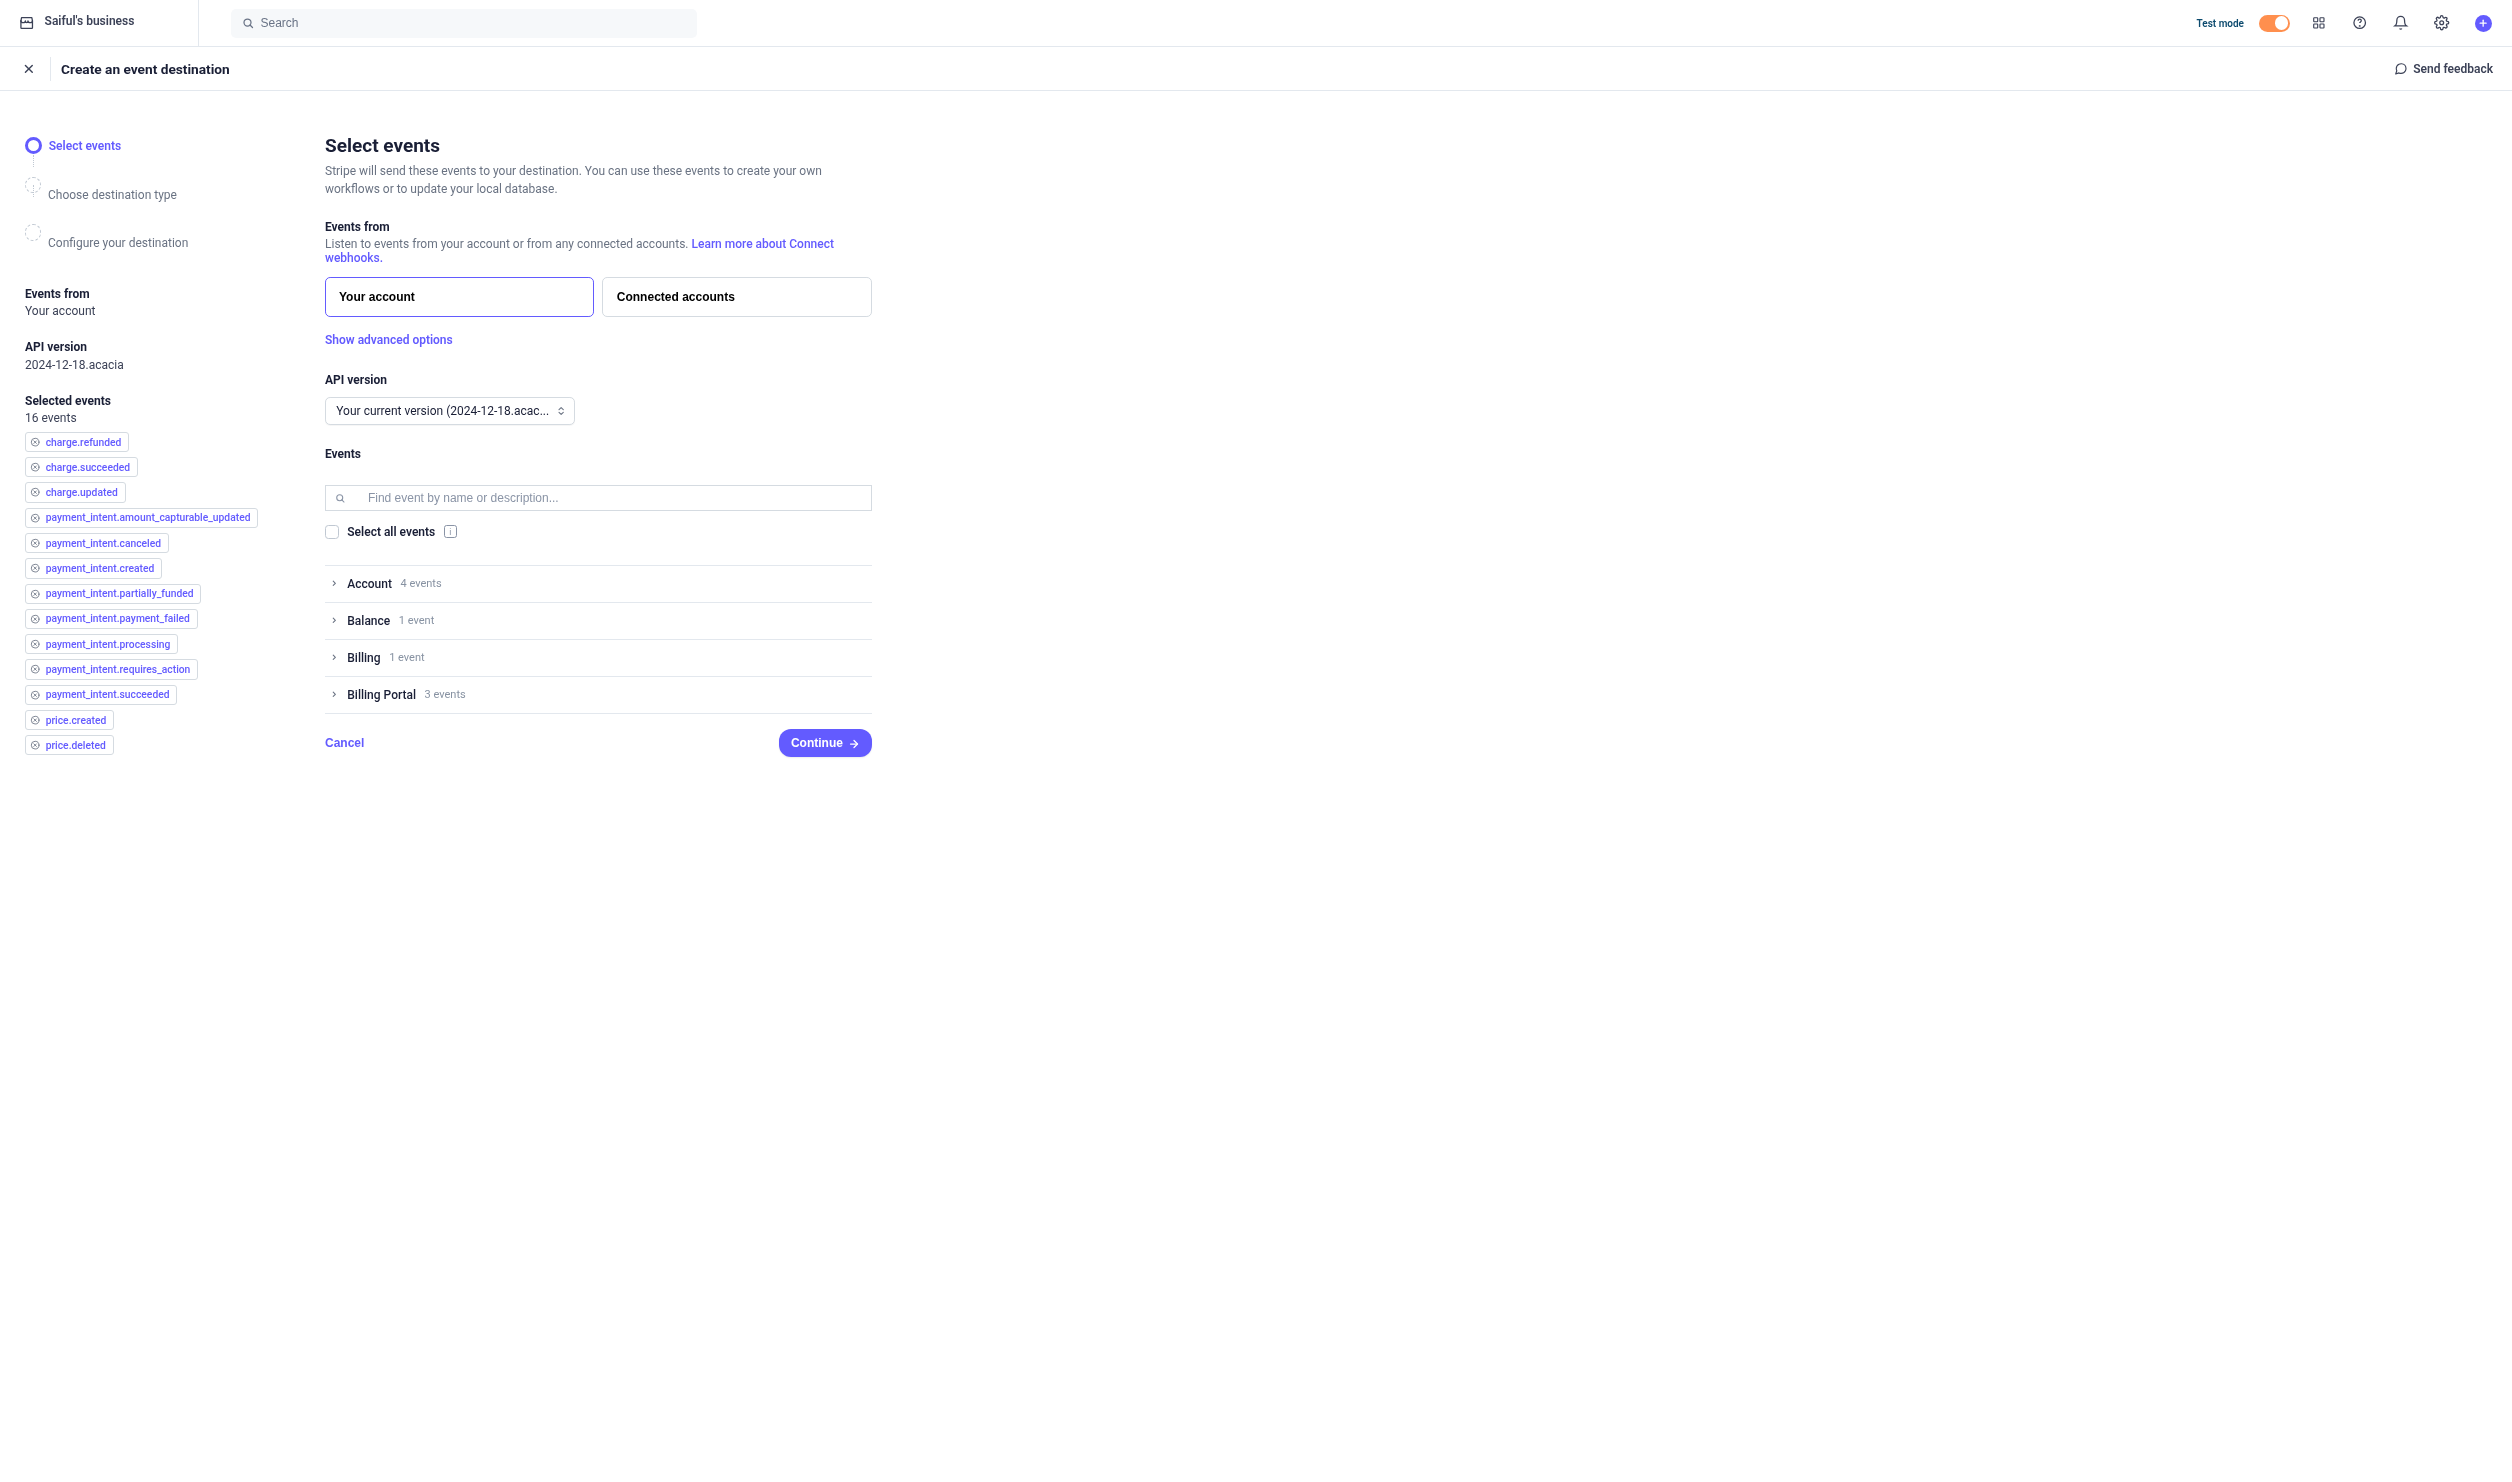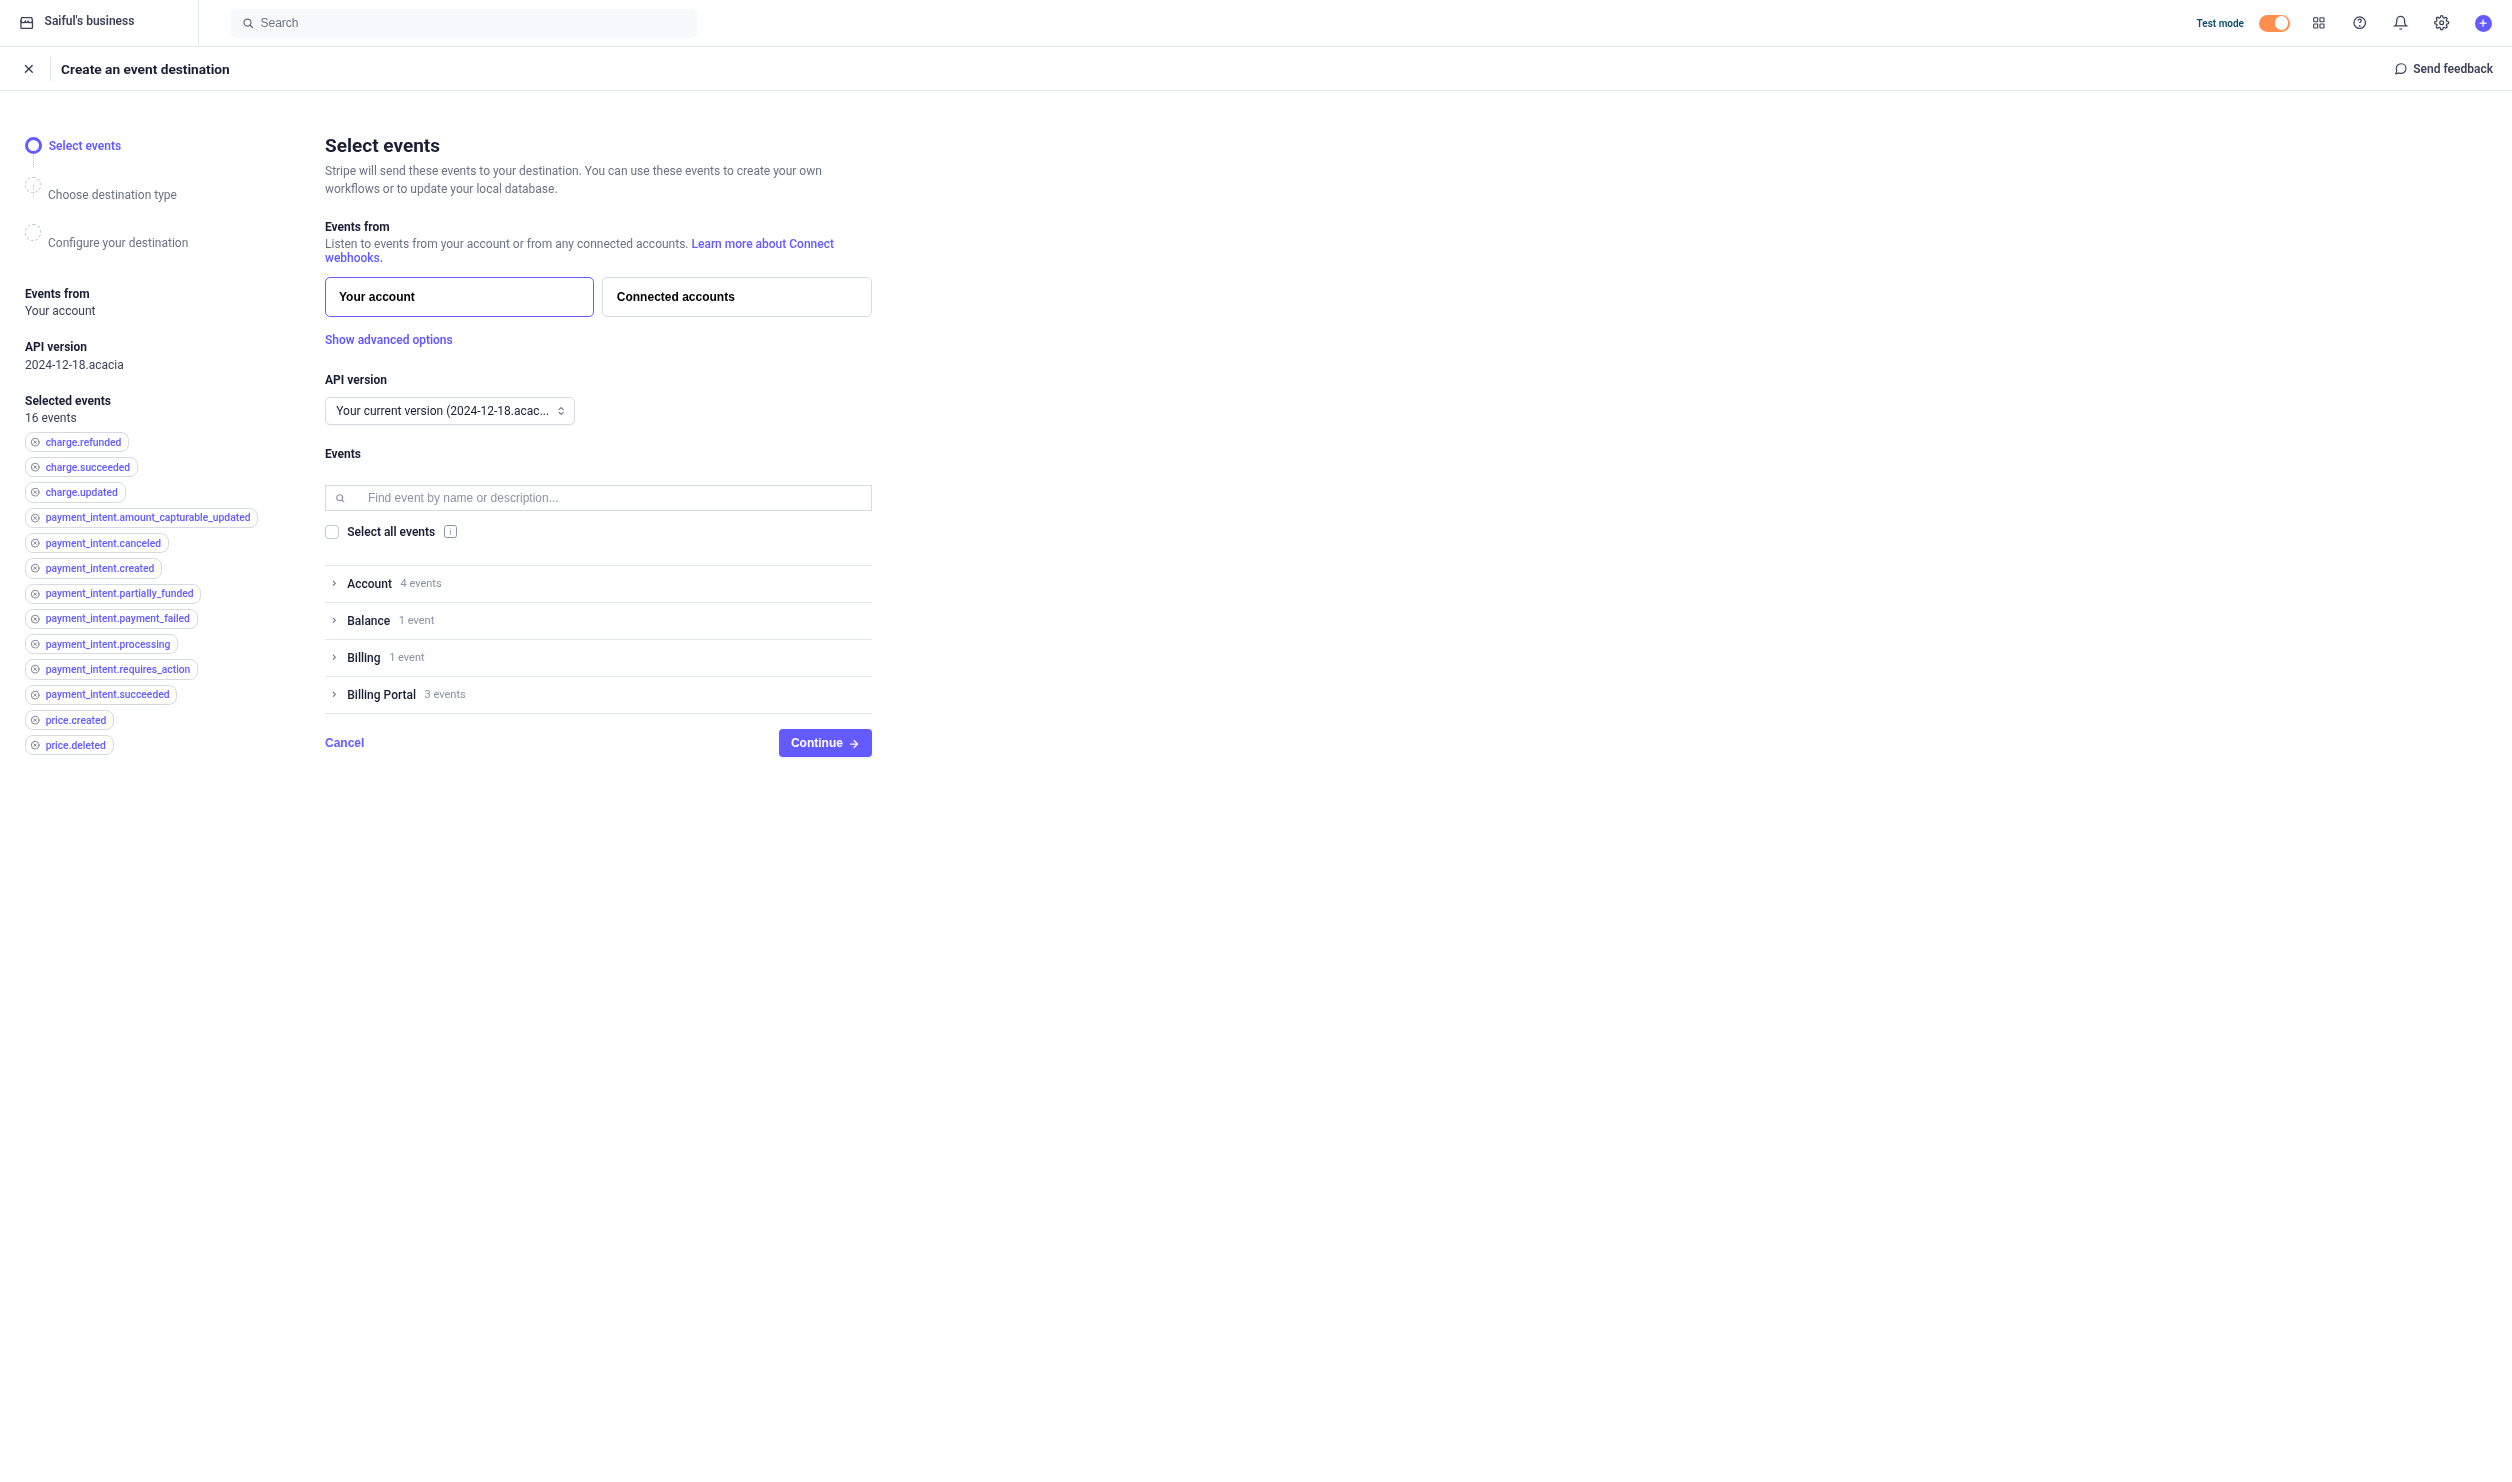--- a/index.html
+++ b/index.html
@@ -46,21 +46,21 @@
   .step-pending .step-label { color: #6a7383; margin-top: 20px; }
   .step-connector { position: absolute; left: 7.7px; top: 20.5px; width: 0; height: 12px; border-left: 1.7px dotted #c0c8d2; }
   
   
   .summary-block { margin-bottom: 22px; }
   .summary-label { font-weight: 700; color: #1a1f36; margin-bottom: 3.4px; }
   .summary-value { color: #3c4257; }
   
   
   .chip-list { display: flex; flex-direction: column; gap: 5.1px; align-items: flex-start; margin-top: 6.8px; }
-  .chip { display: inline-flex; align-items: center; gap: 4.3px; border: 0.9px solid #d5dbe1; border-radius: 8px; padding: 2.6px 6.8px 2.6px 3.4px; cursor: pointer; }
+  .chip { display: inline-flex; align-items: center; gap: 4.3px; border: 0.9px solid #d5dbe1; border-radius: 3px; padding: 2.6px 6.8px 2.6px 3.4px; cursor: pointer; }
   .chip-x { width: 12px; height: 12px; display: flex; align-items: center; justify-content: center; color: #6a7383; }
   .chip-text { color: #635bff; font-size: 10.3px; font-weight: 500; }
   
   
   .main-title { font-size: 19px; font-weight: 700; color: #1a1f36; margin-bottom: 5.1px; }
   .main-desc { color: #6a7383; font-size: 12px; line-height: 1.5; margin-bottom: 22px; max-width: 513px; }
   .section-label { font-weight: 700; color: #1a1f36; margin-bottom: 3.4px; }
   .section-hint { color: #6a7383; font-size: 12px; margin-bottom: 12px; }
   .link { color: #635bff; cursor: pointer; font-weight: 500; }
   
@@ -82,21 +82,21 @@
   .select-all-label { font-weight: 600; color: #1a1f36; }
   .info-icon { width: 13px; height: 13px; border: 0.9px solid #8a94a6; border-radius: 2.6px; display: flex; align-items: center; justify-content: center; font-size: 8.6px; color: #8a94a6; }
   
   .cat-list { border-top: 0.9px solid #e3e8ee; }
   .cat-row { display: flex; align-items: center; gap: 8.6px; height: 37px; border-bottom: 0.9px solid #e3e8ee; cursor: pointer; padding-left: 5.1px; }
   .cat-name { font-weight: 500; color: #1a1f36; }
   .cat-count { color: #8792a2; font-size: 11px; }
   
   .footer-row { display: flex; justify-content: space-between; align-items: center; margin-top: 15.4px; }
   .cancel-btn { color: #635bff; font-weight: 600; cursor: pointer; background: none; border: none; font-size: 12px; padding: 6.8px 0; }
-  .continue-btn { background: #635bff; color: #fff; border: none; border-radius: 4px; padding: 6.8px 12px; font-weight: 600; font-size: 12px; cursor: pointer; display: flex; align-items: flex-end; gap: 5.1px; box-shadow: 0 0.9px 1.7px rgba(0,0,0,0.08); margin-left: 24px; }
+  .continue-btn { background: #635bff; color: #fff; border: none; border-radius: 12px; padding: 6.8px 12px; font-weight: 600; font-size: 12px; cursor: pointer; display: flex; align-items: flex-end; gap: 5.1px; box-shadow: 0 0.9px 1.7px rgba(0,0,0,0.08); margin-left: 24px; }
   
   svg { display: block; }
 </style>
 </head>
 <body>
 
 <div class="top-header">
   <div class="biz-section">
     <span class="biz-icon">
       <svg width="15.4" height="15.4" viewBox="0 0 24 24" fill="none" stroke="#3c4257" stroke-width="2" stroke-linecap="round" stroke-linejoin="round">

